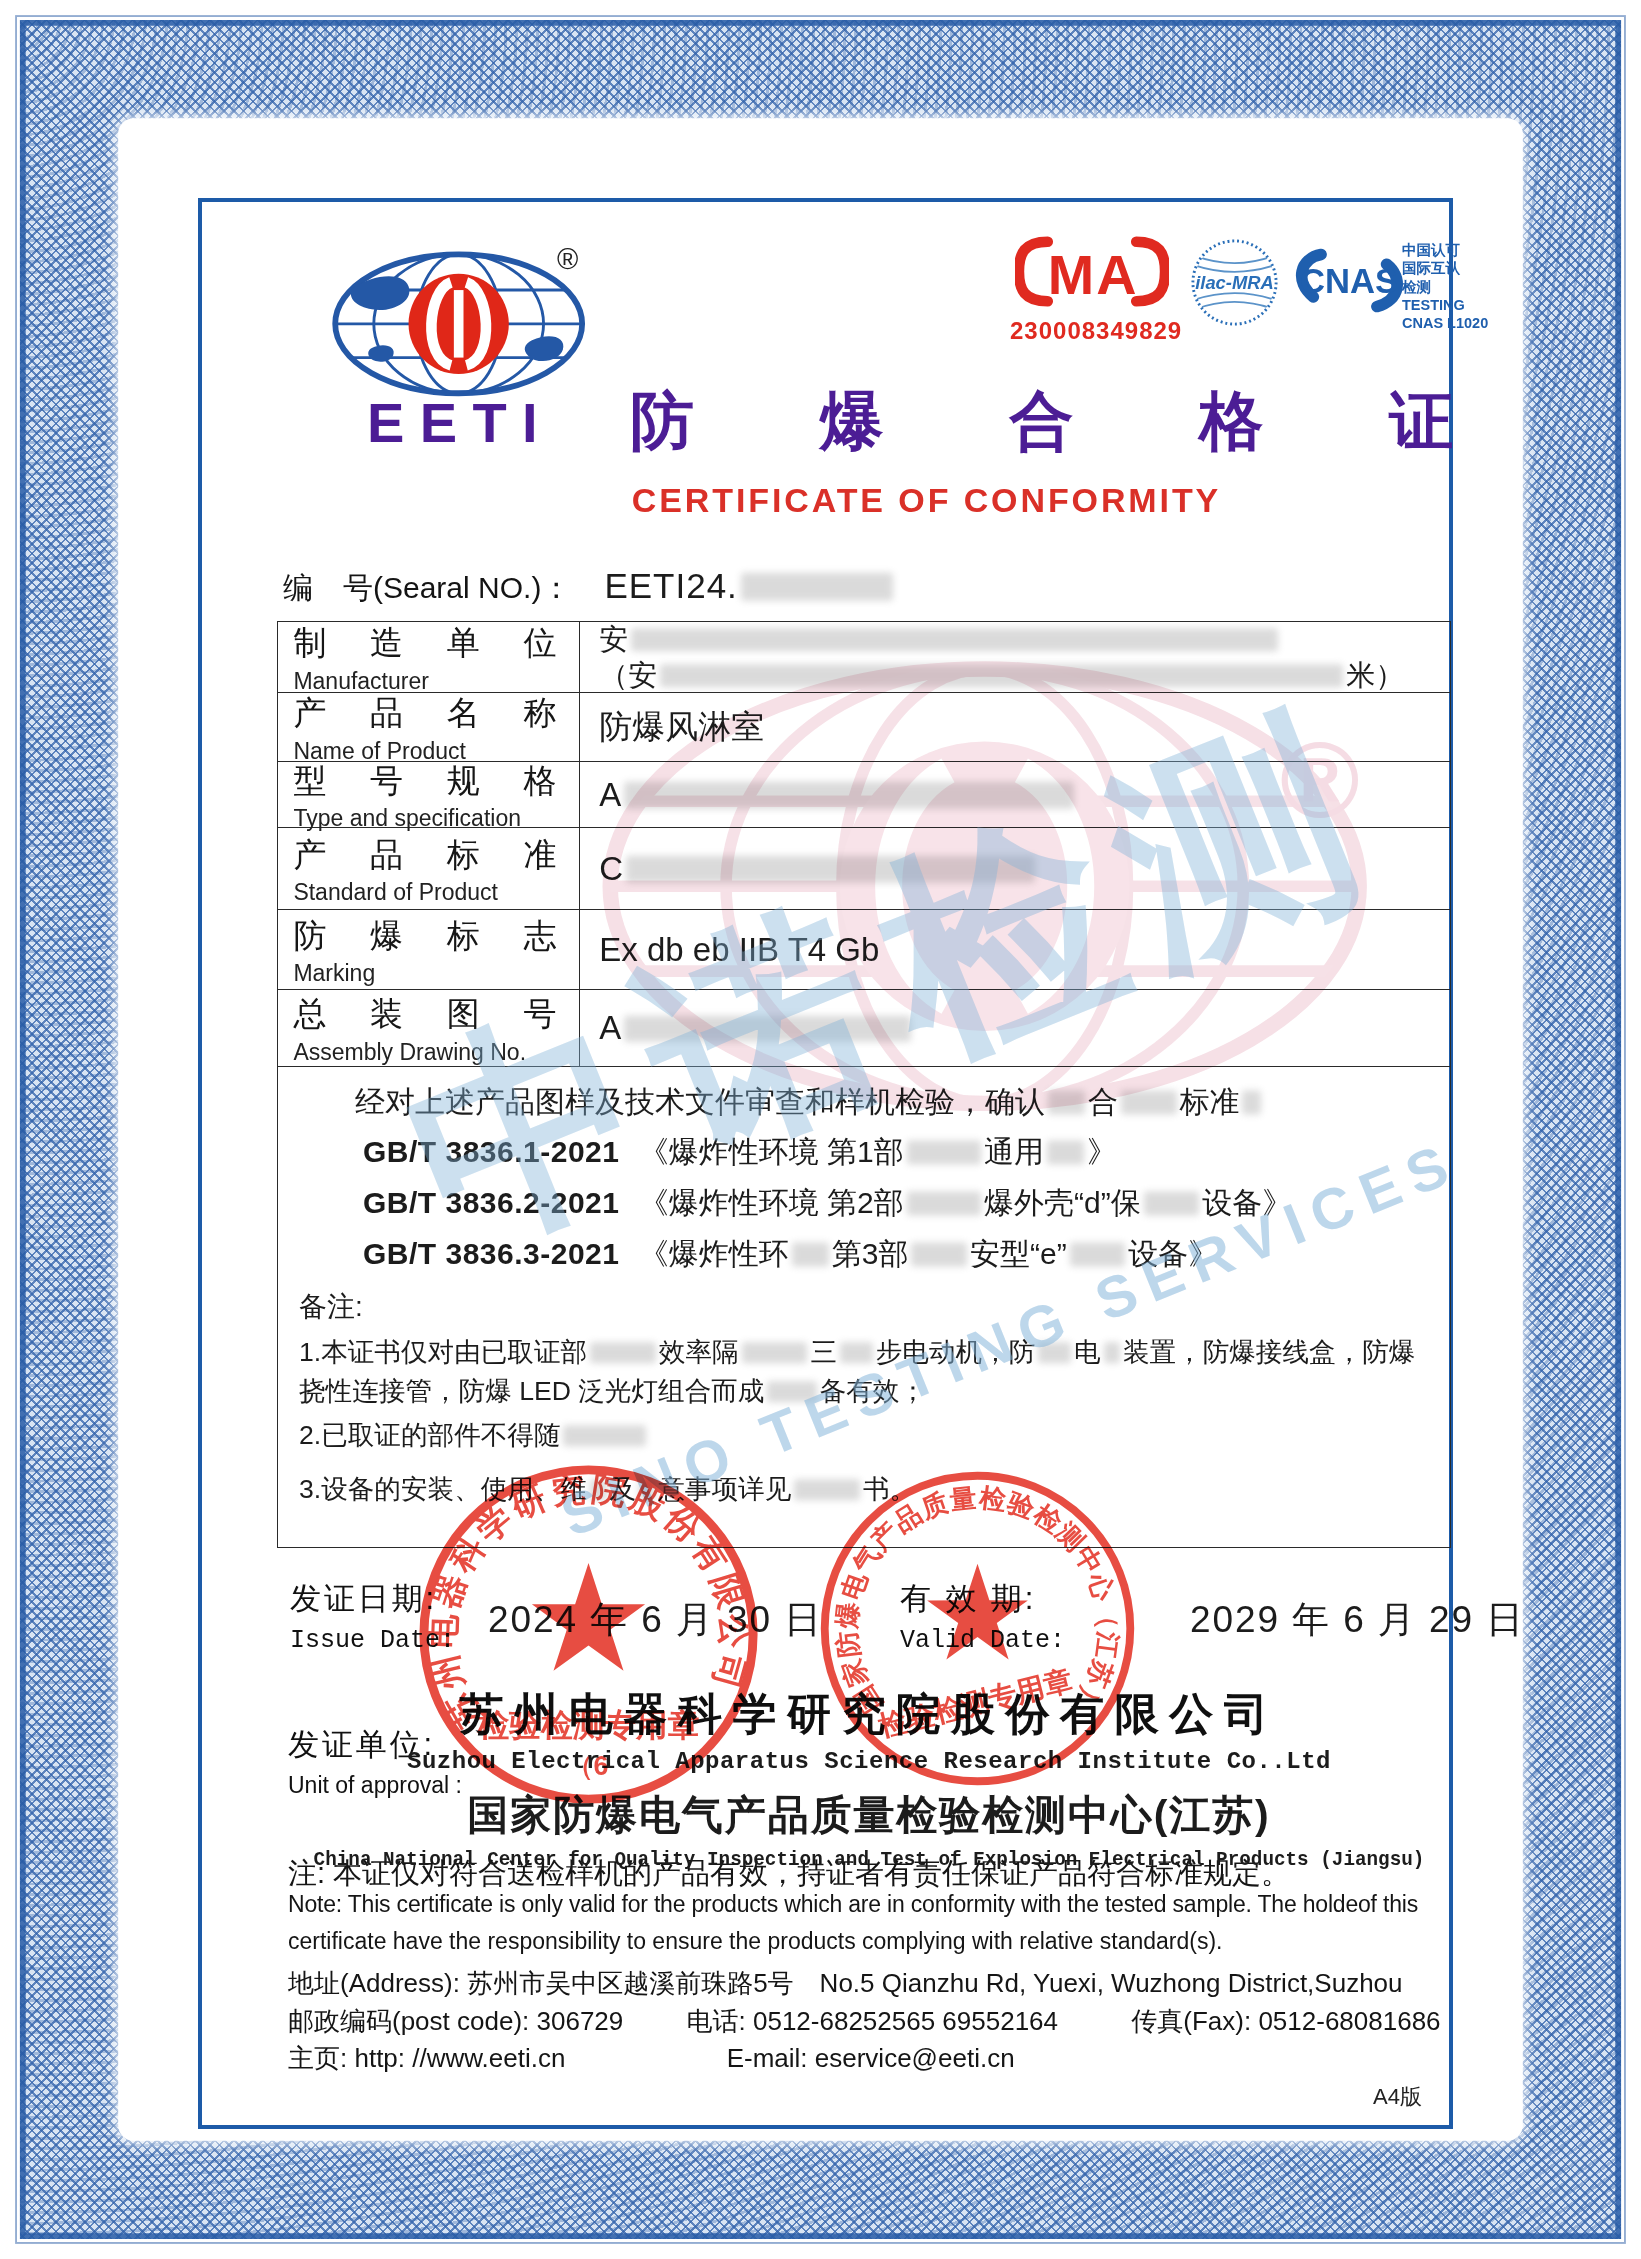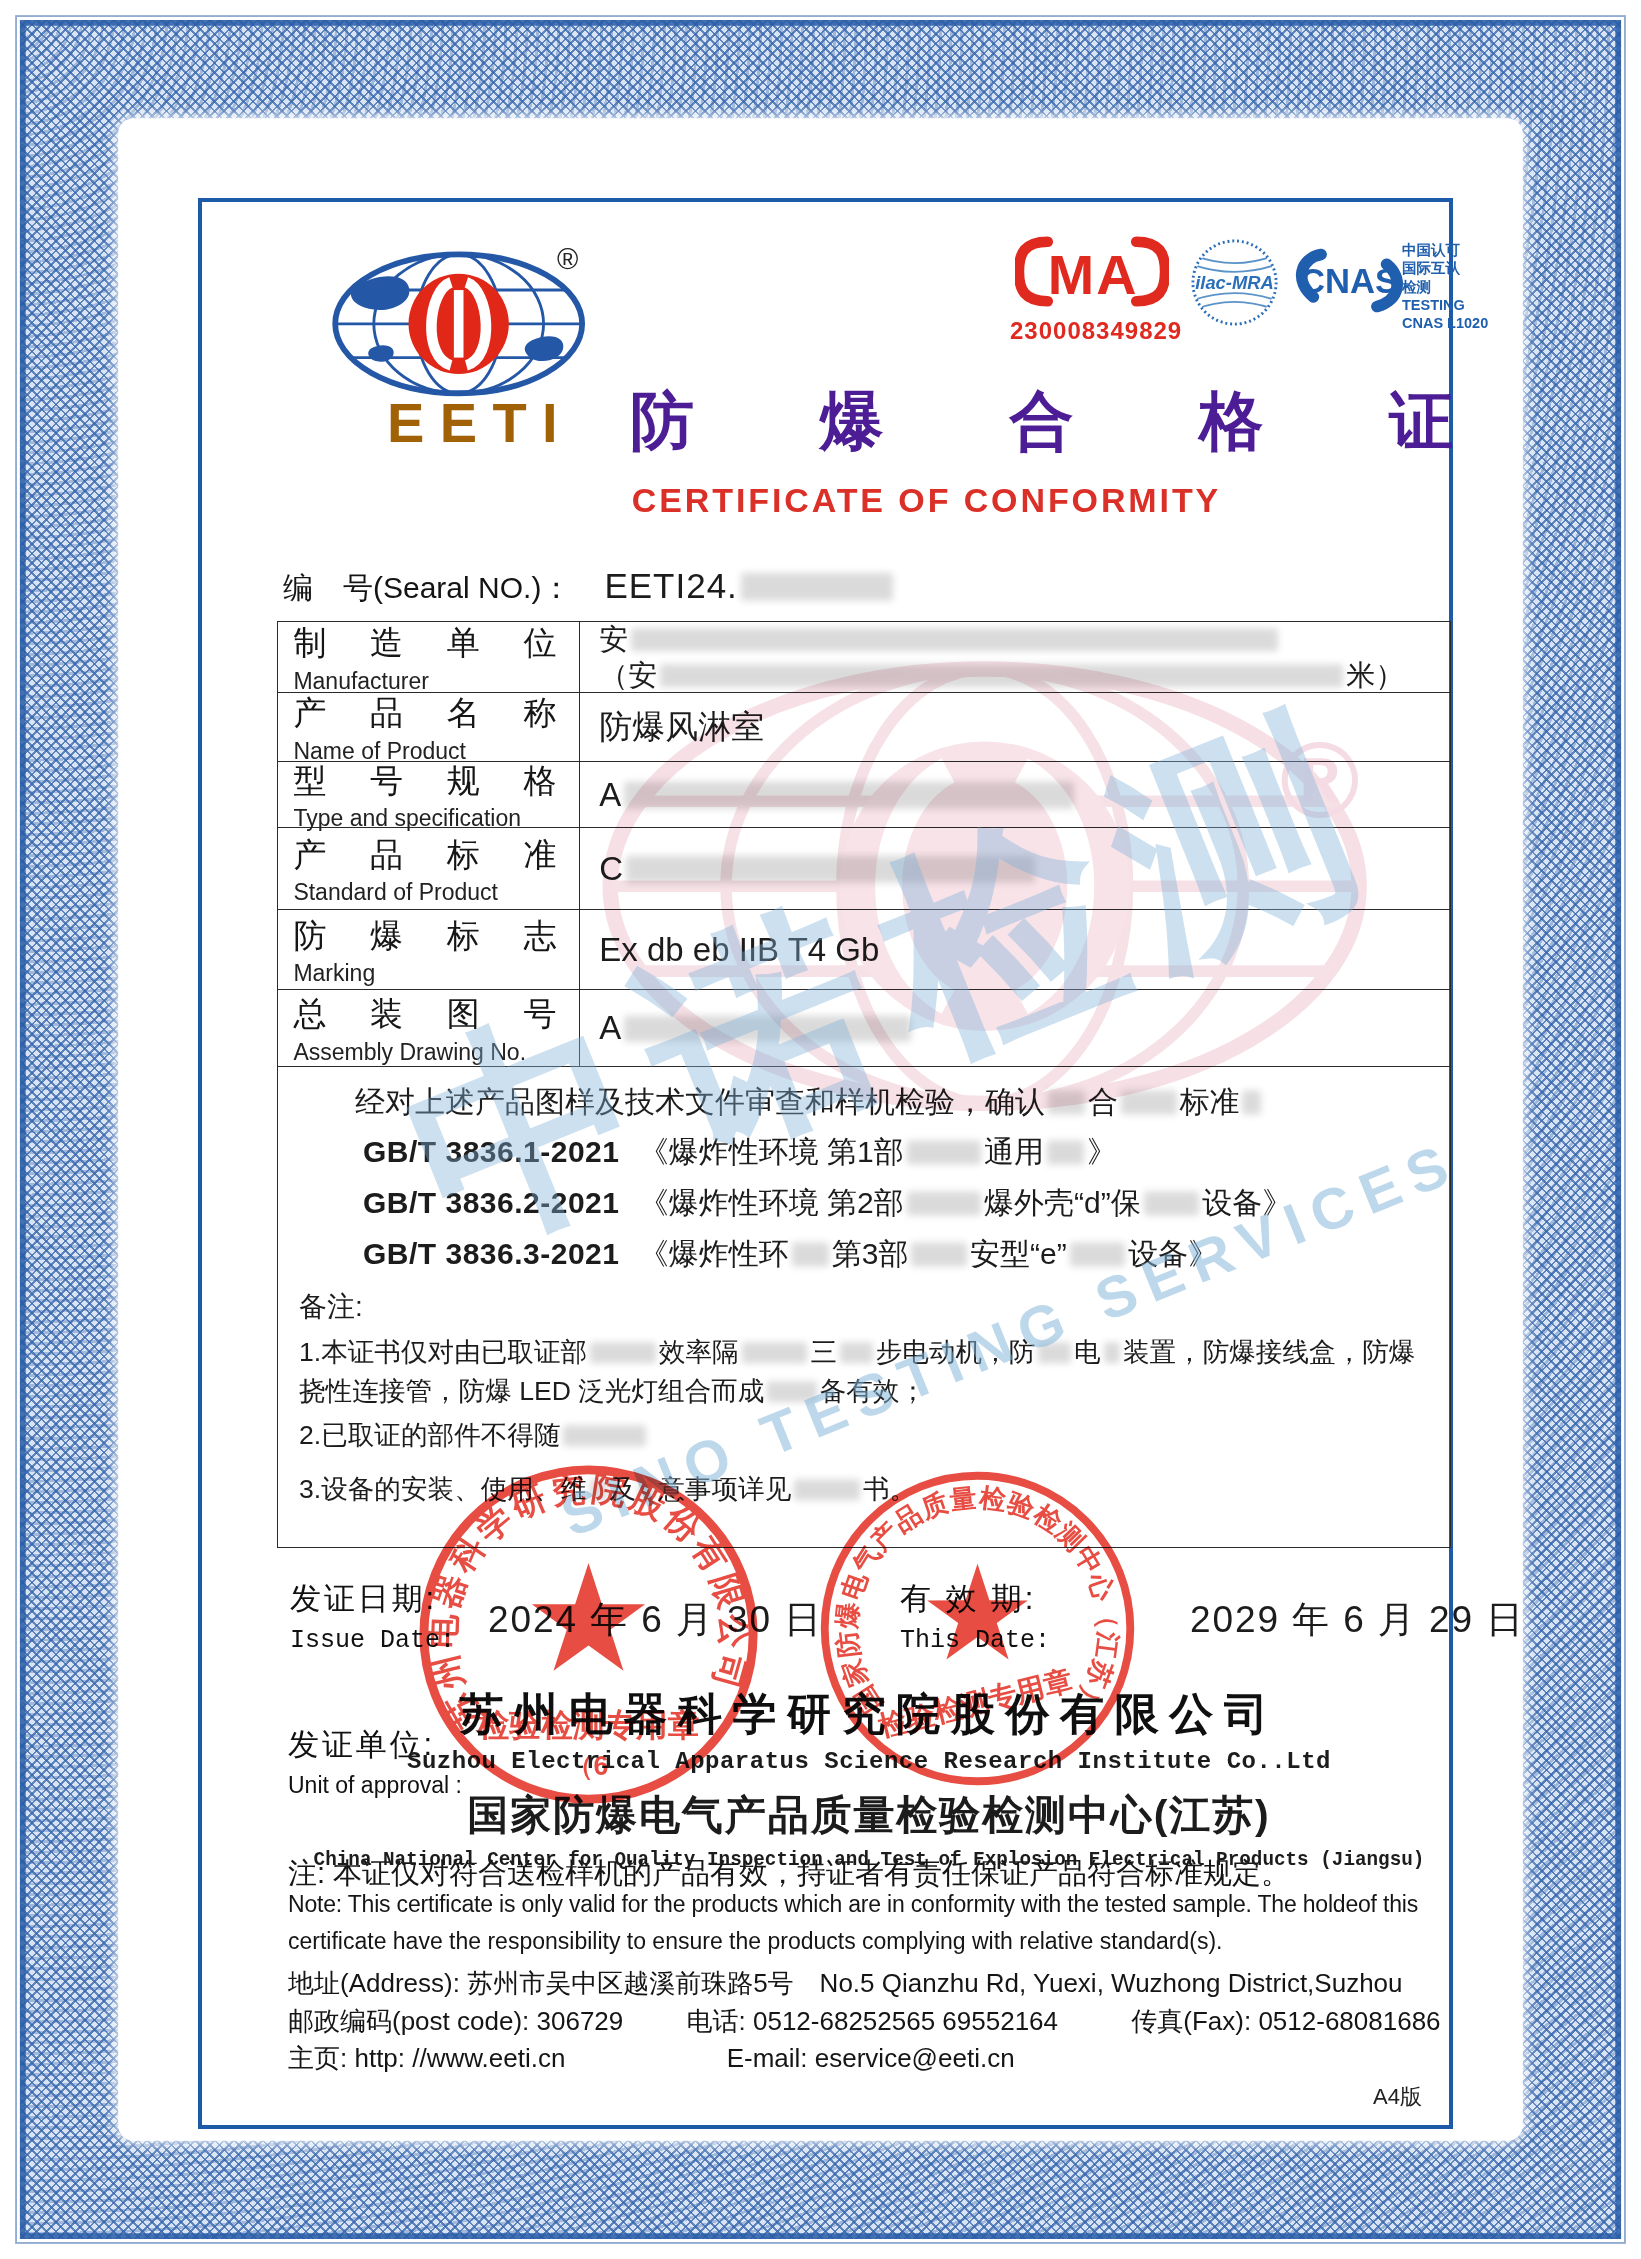--- a/index.html
+++ b/index.html
@@ -17,21 +17,21 @@
       #d8e4f3;
     box-shadow: inset 0 0 0 2.9px #fff, inset 0 0 0 8.7px rgba(40,92,166,.85), 0 0 0 1.9px rgba(40,92,166,.5);}
   #lace-hole{position:absolute;inset:124px;background:#fff;border-radius:9.7px;
     box-shadow:0 0 0 5.8px #fff, 0 0 13.5px 7.7px rgba(255,255,255,.95);}
   #inner-rect{position:absolute;left:198px;top:198px;width:1255px;height:1931px;
     border:4.8px solid #1d5ba8;box-sizing:border-box;}
 
   
   #eeti-logo{position:absolute;left:314px;top:232px;}
   #brand{position:absolute;left:367px;top:390px;font-size:56px;font-weight:800;
-         letter-spacing:15.4px;color:#a16207;margin-left:20px;}
+         letter-spacing:15.4px;color:#4c1d95;}
   #title-cn{position:absolute;left:630px;top:378px;font-size:64px;font-weight:700;
             color:#4c1d95;letter-spacing:54px;white-space:nowrap;}
   #title-en{position:absolute;left:608px;top:481px;width:637px;text-align:center;
             font-size:34px;font-weight:700;color:#da3028;letter-spacing:2.9px;white-space:nowrap;}
   #cma-block{position:absolute;left:1010px;top:234px;width:164px;text-align:center;}
   #cma-number{font-size:24px;font-weight:700;color:#e02a20;letter-spacing:1px;margin-top:4px;}
   #ilac-block{position:absolute;left:1190px;top:238px;}
   #cnas-block{position:absolute;left:1292px;top:243px;}
   #acc-text{position:absolute;left:1402px;top:241px;color:#1f5fae;font-weight:700;
             font-size:14.5px;line-height:18.3px;}
@@ -275,21 +275,21 @@
     </div>
   </div>
 
   <div class="dual-label" style="left:290px;top:1578px">
     <div class="dl-cn">发证日期:</div>
     <div class="dl-en mono">Issue Date:</div>
   </div>
   <div class="date-val" style="left:488px;top:1595px">2024 年 6 月 30 日</div>
   <div class="dual-label" style="left:900px;top:1578px">
     <div class="dl-cn">有 效 期:</div>
-    <div class="dl-en mono">This Date:</div>
+    <div class="dl-en mono">Valid Date:</div>
   </div>
   <div class="date-val" style="left:1190px;top:1595px">2029 年 6 月 29 日</div>
 
   <div class="dual-label" style="left:288px;top:1724px;z-index:5">
     <div class="dl-cn">发证单位:</div>
     <div class="dl-en" style="font-size:23px">Unit of approval :</div>
   </div>
   <div id="org-block">
     <div id="org1-cn">苏州电器科学研究院股份有限公司</div>
     <div id="org1-en" class="mono">Suzhou Electrical Apparatus Science Research Institute Co..Ltd</div>

